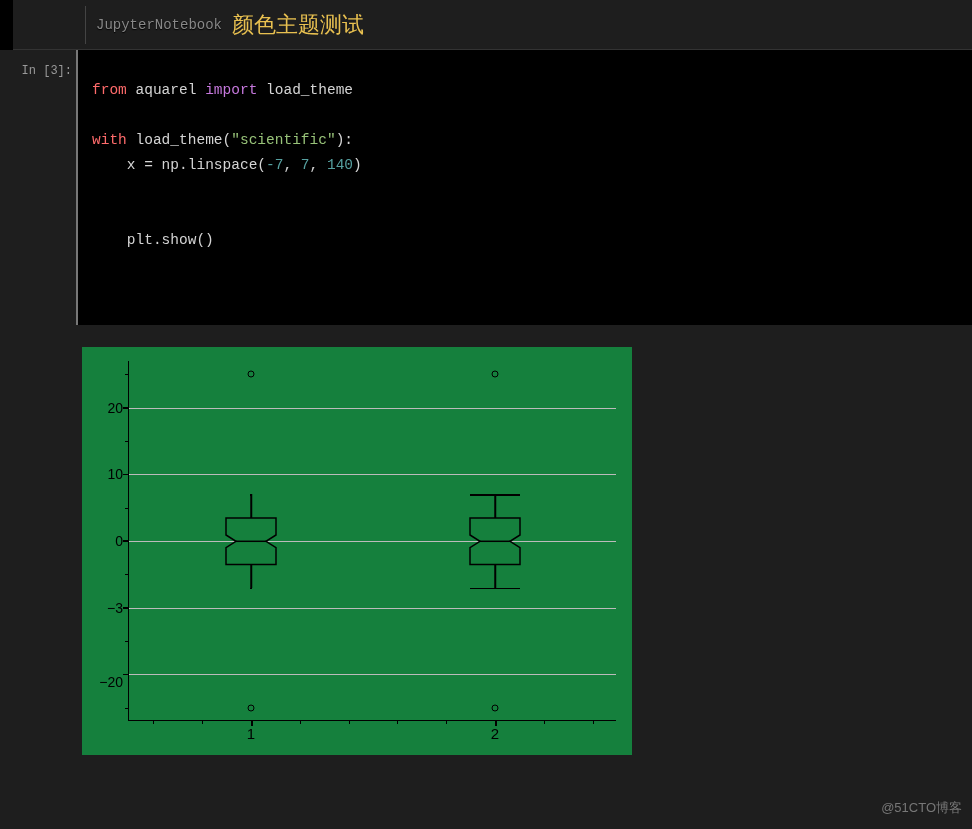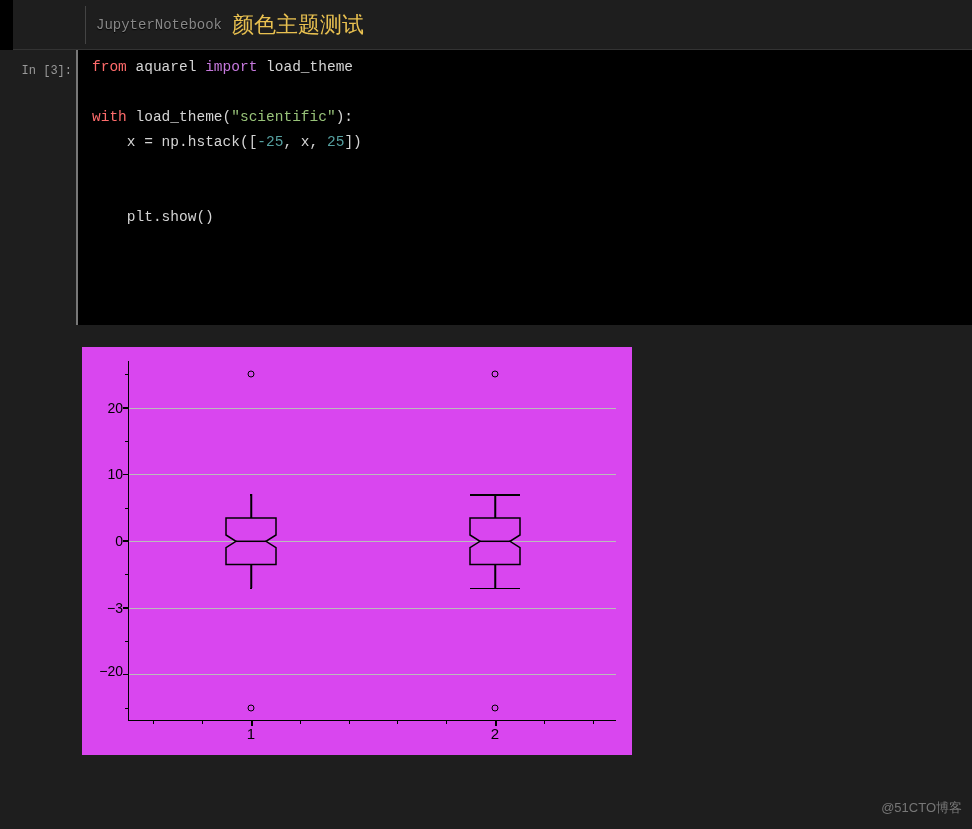--- a/index.html
+++ b/index.html
@@ -60,42 +60,42 @@
       text-align: right;
       white-space: nowrap;
       background: #1e1e1e;
     }
     .code-gutter {
       width: 2px;
       background: #777;
     }
     .code-area {
       flex: 1;
-      padding: 5px 14px 18px 14px;
+      padding: 28px 14px 18px 14px;
       font-size: 14.5px;
       line-height: 25px;
       font-family: "Consolas", "Monaco", "Courier New", monospace;
     }
     .kw-import { color: #c678dd; }
     .kw-from { color: #ff6b6b; }
     .kw-with { color: #ff6b6b; }
     .string { color: #98c379; }
     .number { color: #56a0a0; }
     .bool { color: #e06c75; }
     .ident { color: #d4d4d4; }
     .op { color: #d4d4d4; }
     .line { white-space: pre; }
     .output-area {
       padding: 22px 0 30px 82px;
       background: #1e1e1e;
     }
     .chart-box {
       width: 550px;
       height: 408px;
-      background: #d946ef;
+      background: #15803d;
       position: relative;
     }
     .axes {
       position: absolute;
       left: 46px;
       top: 14px;
       width: 488px;
       height: 360px;
       border-left: 1.5px solid #000;
       border-bottom: 1.5px solid #000;
@@ -199,21 +199,21 @@
   <span class="title">颜色主题测试</span>
 </div>
 
 <div class="cell">
   <div class="prompt">In [3]:</div>
   <div class="code-gutter"></div>
   <div class="code-area">
     <div class="line"><span class="kw-from">from</span><span class="ident"> aquarel </span><span class="kw-import">import</span><span class="ident"> load_theme</span></div>
     <div class="line">&nbsp;</div>
     <div class="line"><span class="kw-with">with</span><span class="ident"> load_theme(</span><span class="string">"scientific"</span><span class="ident">):</span></div>
-    <div class="line"><span class="ident">    x </span><span class="op">=</span><span class="ident"> np.hstack([</span><span class="number">-25</span><span class="ident">, x, </span><span class="number">25</span><span class="ident">])</span></div>
+    <div class="line"><span class="ident">    x </span><span class="op">=</span><span class="ident"> np.linspace(</span><span class="number">-7</span><span class="ident">, </span><span class="number">7</span><span class="ident">, </span><span class="number">140</span><span class="ident">)</span></div>
     <div class="line">&nbsp;</div>
     <div class="line">&nbsp;</div>
     <div class="line"><span class="ident">    plt.show()</span></div>
   </div>
 </div>
 
 <div class="output-area">
   <div class="chart-box">
     <div class="axes">
 
@@ -228,21 +228,21 @@
       <div class="gridline" style="top:180px"></div>
       <div class="ytick-major" style="top:179.3px"></div>
       <span class="ytick-label" style="top:180px">0</span>
 
       <div class="gridline" style="top:246.7px"></div>
       <div class="ytick-major" style="top:246px"></div>
       <span class="ytick-label" style="top:246.7px">−3</span>
 
       <div class="gridline" style="top:313.3px"></div>
       <div class="ytick-major" style="top:312.6px"></div>
-      <span class="ytick-label" style="top:310px">−20</span>
+      <span class="ytick-label" style="top:321px">−20</span>
 
       <div class="ytick-minor" style="top:13.3px"></div>
       <div class="ytick-minor" style="top:80px"></div>
       <div class="ytick-minor" style="top:146.7px"></div>
       <div class="ytick-minor" style="top:213.3px"></div>
       <div class="ytick-minor" style="top:280px"></div>
       <div class="ytick-minor" style="top:346.7px"></div>
 
       <div class="xtick-major" style="left:122px"></div>
       <span class="xtick-label" style="left:122px">1</span>

